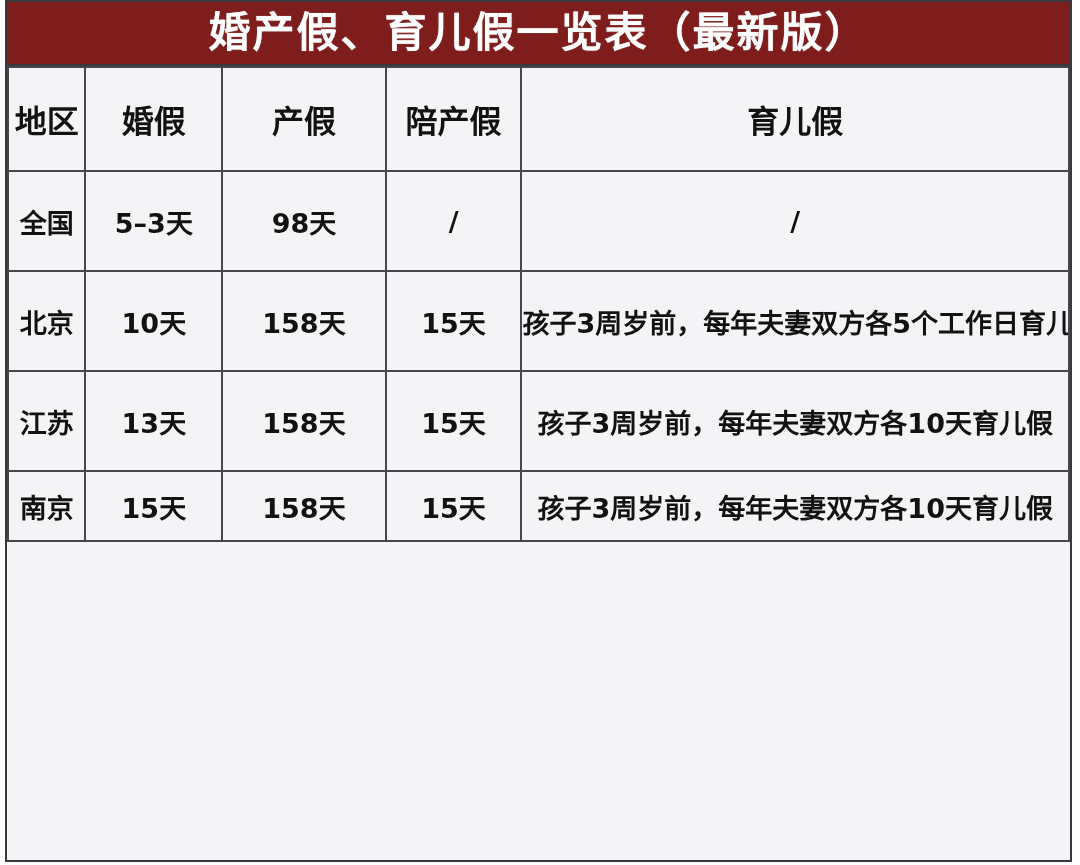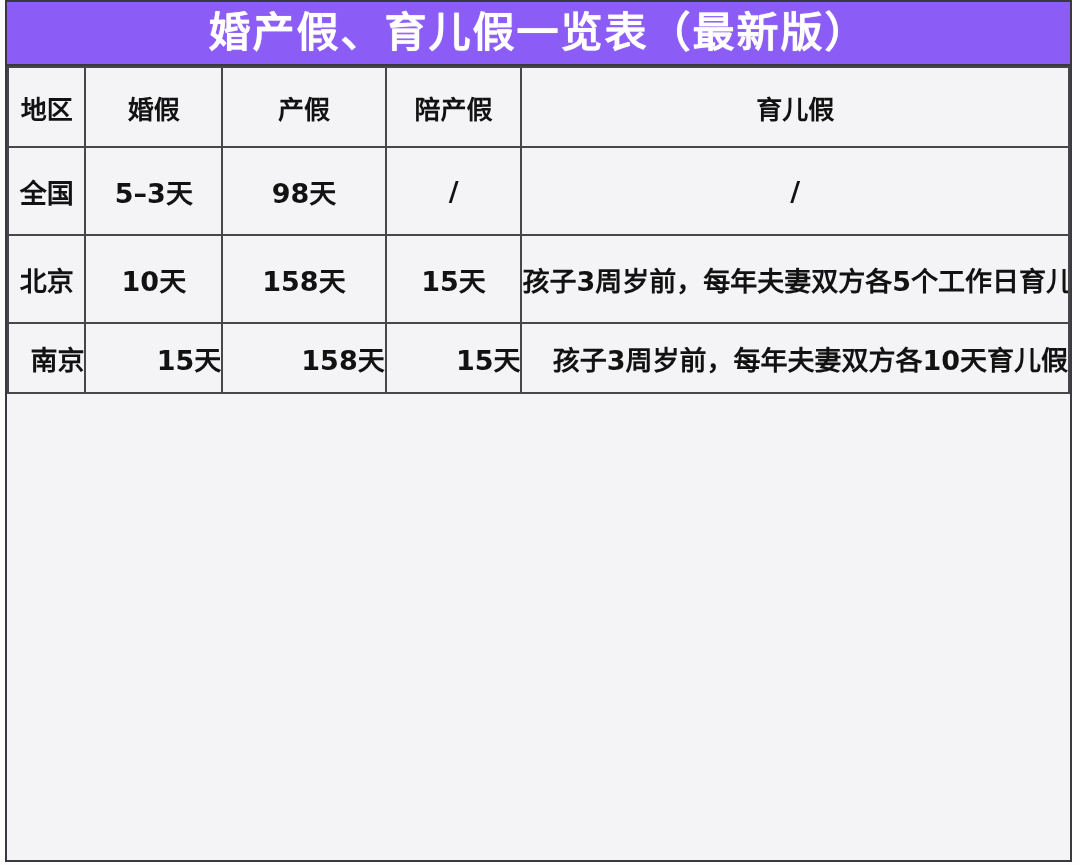--- a/index.html
+++ b/index.html
@@ -16,21 +16,21 @@
     left: 5px;
     top: 0;
     width: 1067px;
     height: 862px;
     border: 2px solid #39393d;
     box-sizing: border-box;
     background: #f4f4f7;
   }
   .title-bar {
     height: 64px;
-    background: #8b5cf6;
+    background: #7f1d1d;
     color: #ffffff;
     display: flex;
     align-items: center;
     justify-content: center;
     border-bottom: 2px solid #39393d;
     box-sizing: border-box;
   }
   .title-bar span {
     font-size: 42px;
     font-weight: 700;
@@ -48,30 +48,30 @@
     border: 2px solid #47474b;
     box-sizing: border-box;
     color: #121212;
     text-align: center;
     vertical-align: middle;
     padding: 0;
     overflow: hidden;
     white-space: nowrap;
   }
   table.leave th {
-    font-size: 26px;
+    font-size: 32px;
     font-weight: 700;
-    height: 80px;
+    height: 104px;
   }
   table.leave td {
     font-size: 27px;
     font-weight: 600;
-    height: 88px;
+    height: 100px;
   }
-  tr.last-row td { height: 70px; text-align: right; }
+  tr.last-row td { height: 70px; }
   td.c-parental {
     text-align: left;
     padding-left: 6px;
     font-size: 26px;
   }
   col.w-region   { width: 7.3%;  }
   col.w-marriage { width: 12.9%; }
   col.w-maternity{ width: 15.4%; }
   col.w-paternity{ width: 12.8%; }
   col.w-parental { width: 51.6%; }
@@ -109,20 +109,27 @@
         <td>/</td>
         <td class="c-parental">/</td>
       </tr>
       <tr>
         <td>北京</td>
         <td>10天</td>
         <td>158天</td>
         <td>15天</td>
         <td class="c-parental">孩子3周岁前，每年夫妻双方各5个工作日育儿假</td>
       </tr>
+      <tr>
+        <td>江苏</td>
+        <td>13天</td>
+        <td>158天</td>
+        <td>15天</td>
+        <td class="c-parental">孩子3周岁前，每年夫妻双方各10天育儿假</td>
+      </tr>
       <tr class="last-row">
         <td>南京</td>
         <td>15天</td>
         <td>158天</td>
         <td>15天</td>
         <td class="c-parental">孩子3周岁前，每年夫妻双方各10天育儿假</td>
       </tr>
     </tbody>
   </table>
 </div>

